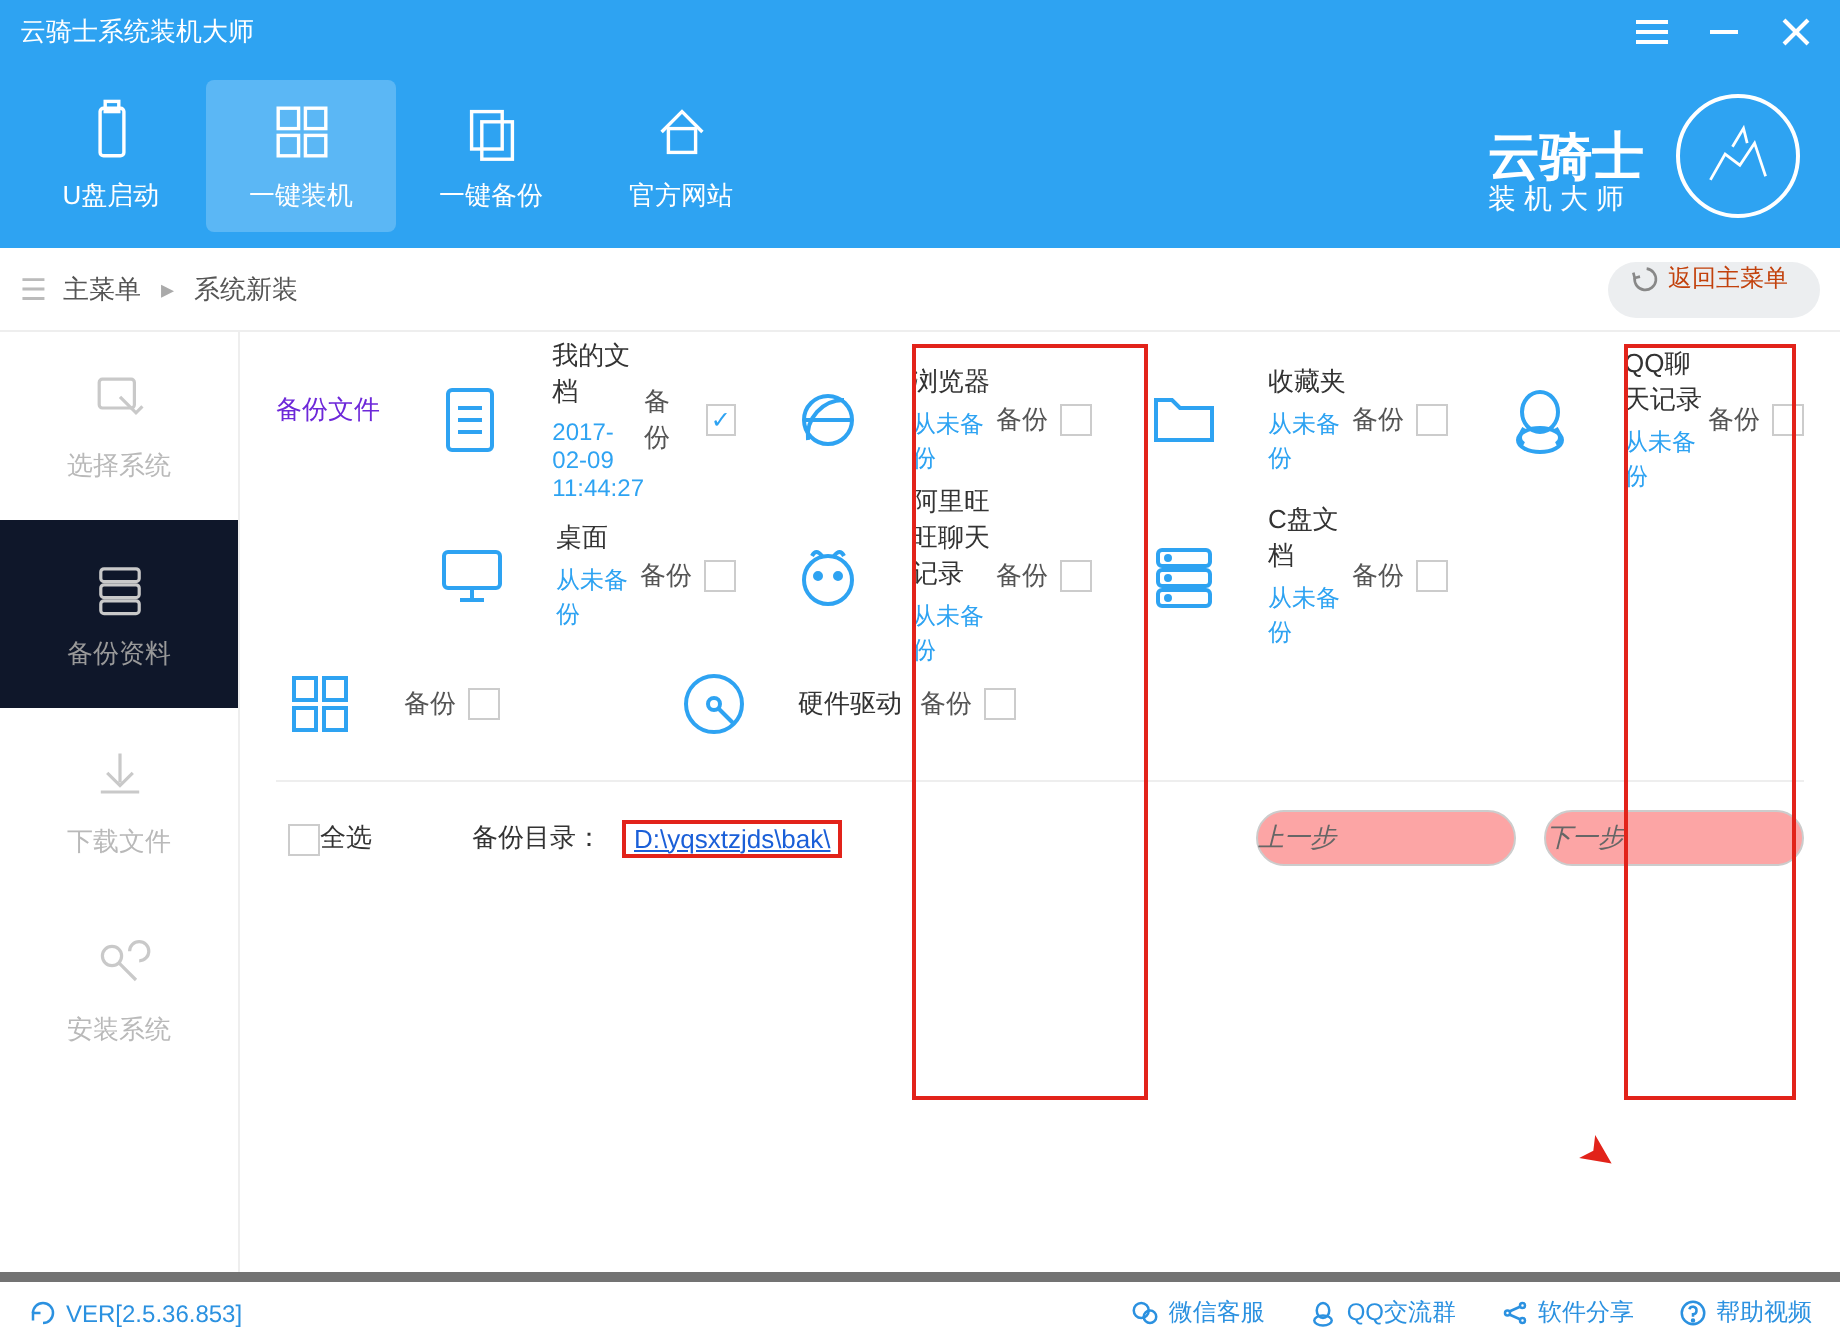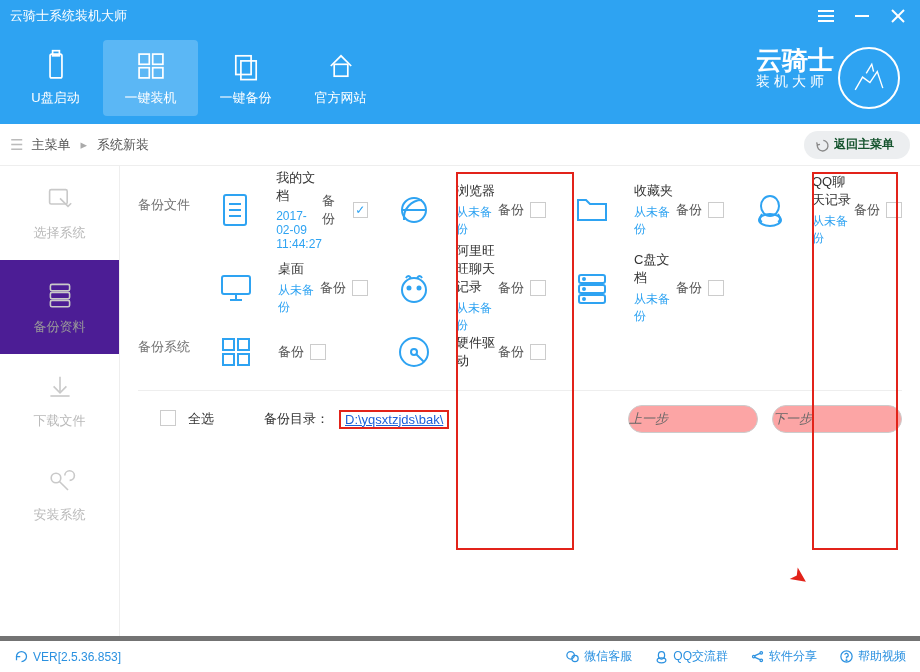--- a/index.html
+++ b/index.html
@@ -9,59 +9,59 @@
   .titlebar { height: 32px; background: linear-gradient(#2ea3f2,#2ea3f2); display: flex; align-items: center; padding: 0 10px; color: #fff; font-size: 13px; }
   .titlebar .title { flex: 1; }
   .titlebar .winbtns { display: flex; gap: 12px; }
   .titlebar .winbtns .wbtn { width: 24px; height: 24px; display: flex; align-items: center; justify-content: center; cursor: pointer; }
 
   
   .topnav { height: 92px; background: linear-gradient(#2ea3f2,#2ea3f2); display: flex; align-items: center; padding: 0 8px; }
   .navbtn { width: 95px; height: 76px; display: flex; flex-direction: column; align-items: center; justify-content: center; color: #fff; font-size: 13px; border-radius: 4px; gap: 6px; cursor: pointer; }
   .navbtn.active { background: rgba(255,255,255,0.22); }
   .navbtn svg { width: 34px; height: 34px; fill: none; stroke: #fff; stroke-width: 2; }
-  .logo-area { margin-left: auto; display: flex; align-items: flex-start; color: #fff; gap: 4px; padding-right: 12px;}
+  .logo-area { margin-left: auto; display: flex; align-items: flex-end; color: #fff; gap: 16px; padding-right: 12px;}
   .logo-text-main { font-size: 26px; font-weight: bold; line-height: 1; }
   .logo-text-sub { font-size: 14px; letter-spacing: 4px; }
   .logo-horse { width: 62px; height: 62px; border: 2px solid #fff; border-radius: 50%; display:flex; align-items:center; justify-content:center;}
 
   
   .breadcrumb-bar { height: 42px; display: flex; align-items: center; padding: 0 10px; border-bottom: 1px solid #eee; font-size: 13px; color: #555; }
   .breadcrumb-bar .hamb { color:#bbb; margin-right:8px; font-size:15px;}
   .breadcrumb-bar .sep { margin: 0 10px; color: #aaa; }
-  .return-btn { margin-left: auto; height: 28px; padding: 0 16px 0 10px; background: #eceef0; border-radius: 14px; display: flex; align-items: center; font-size: 12px; color: #14532d; cursor: pointer; font-weight: bold; }
+  .return-btn { margin-left: auto; height: 28px; padding: 0 16px 0 10px; background: #eceef0; border-radius: 14px; display: flex; align-items: flex-start; font-size: 12px; color: #c2410c; cursor: pointer; }
   .return-btn svg { width:16px; height:16px; stroke:#888; fill:none; margin-right:4px;}
 
   
   .main { display: flex; height: 470px; }
   .sidebar { width: 120px; border-right: 1px solid #eee; display: flex; flex-direction: column; }
   .sideitem { flex: 0 0 94px; display: flex; flex-direction: column; align-items: center; justify-content: center; gap: 8px; color: #b9b9b9; font-size: 13px; cursor: pointer; }
-  .sideitem.active { background: #4c1d95; color: #999; }
+  .sideitem.active { background: #0f172a; color: #999; }
   .sideitem svg { width: 32px; height: 32px; stroke: #c9c9c9; fill: none; stroke-width: 2; }
 
   .content { flex: 1; padding: 14px 18px 6px 18px; position: relative; }
   .section-row { display: flex; align-items: flex-start; margin-bottom: 4px; }
-  .section-label { width: 76px; font-size: 13px; color: #737373; padding-top: 16px; }
+  .section-label { width: 76px; font-size: 13px; color: #6d28d9; padding-top: 16px; }
   .grid { flex: 1; display: grid; grid-template-columns: repeat(4, 1fr); row-gap: 18px; column-gap: 24px; }
   .item { display: flex; align-items: center; height: 60px; }
   .item-icon { width: 44px; height: 44px; display:flex; align-items:center; justify-content:center; margin-right: 20px; }
   .item-icon svg { width: 40px; height: 40px; stroke: #2ea3f2; fill: none; stroke-width: 2; }
   .item-text { flex: 1; display:flex; flex-direction:column; gap:4px; }
   .item-name { font-size: 13px; color: #333; }
   .item-sub { font-size: 12px; color: #2ea3f2; }
   .backup-ctrl { display: flex; align-items: center; font-size: 13px; color: #555; gap: 6px; margin-right: 0;}
   .chk { width: 16px; height: 16px; border: 1px solid #ccc; display:flex; align-items:center; justify-content:center; font-size:12px; color:#2ea3f2; background:#fff;}
   .chk.checked::after { content:"✓"; }
 
   .highlight-col1 { position:absolute; border:2px solid #e2231a; pointer-events:none; }
   .highlight-col2 { position:absolute; border:2px solid #e2231a; pointer-events:none; }
 
   .sep-line { height:1px; background:#eee; margin:8px 0 10px 0;}
   .bottom-row { display:flex; align-items:center; font-size:13px; color:#333; gap:10px; padding-top:4px;}
-  .bottom-row .select-all { display:flex; align-items:flex-start; gap:12px; margin-left:22px;}
+  .bottom-row .select-all { display:flex; align-items:flex-end; gap:0; margin-left:6px;}
   .path-link { color:#1a5fd8; text-decoration:underline; cursor:pointer;}
   .path-box { border:2px solid #e2231a; padding:0 4px; display:inline-block;}
   .step-btns { margin-left:auto; display:flex; gap:14px;}
   .step-btn { width:130px; height:28px; border:1px solid #ccc; border-radius:14px; background:#fca5a5; display:flex; align-items:center; justify-content:flex-start; font-size:13px; color:#666; cursor:pointer;font-style:italic;}
 
   
   .footer { height: 36px; border-top:5px solid #737373; display:flex; align-items:center; padding:0 14px; font-size:12px; color:#2b91e0;}
   .footer .ver { display:flex; align-items:center; gap:4px; }
   .footer .links { margin-left:auto; display:flex; gap:22px; }
   .footer .flink { display:flex; align-items:center; gap:4px; cursor:pointer; color:#2b91e0;}
@@ -318,21 +318,20 @@
           <div class="backup-ctrl">
               <span>备份</span>
               <span class="chk"></span>
             </div>
         </div>
         <div class="item"></div>
       </div>
     </div>
 
     <div class="section-row">
-      <div class="section-label">备份系统</div>
       <div class="grid">
         <div class="item">
           <div class="item-icon">
               <svg viewBox="0 0 40 40">
                 <rect x="7" y="7" width="11" height="11"></rect>
                 <rect x="22" y="7" width="11" height="11"></rect>
                 <rect x="7" y="22" width="11" height="11"></rect>
                 <rect x="22" y="22" width="11" height="11"></rect>
               </svg>
             </div>

